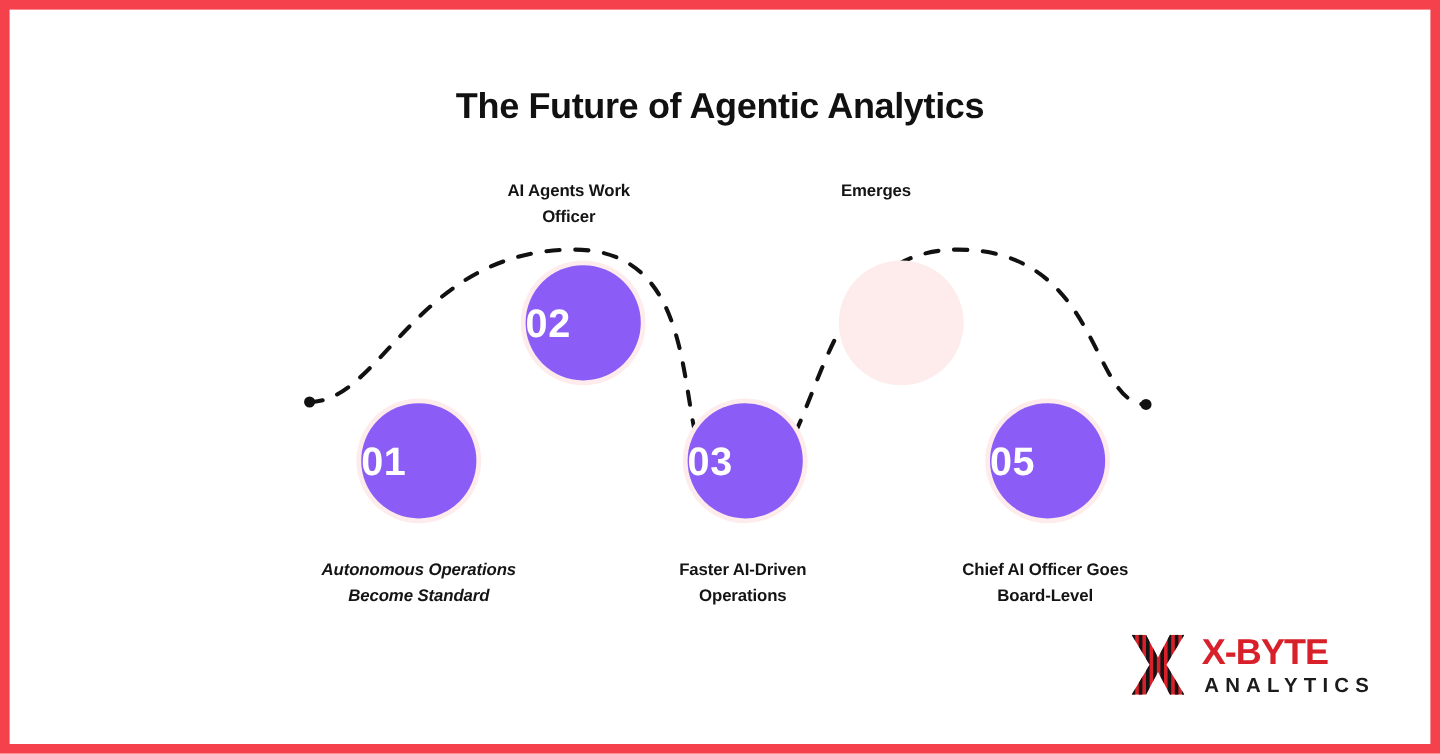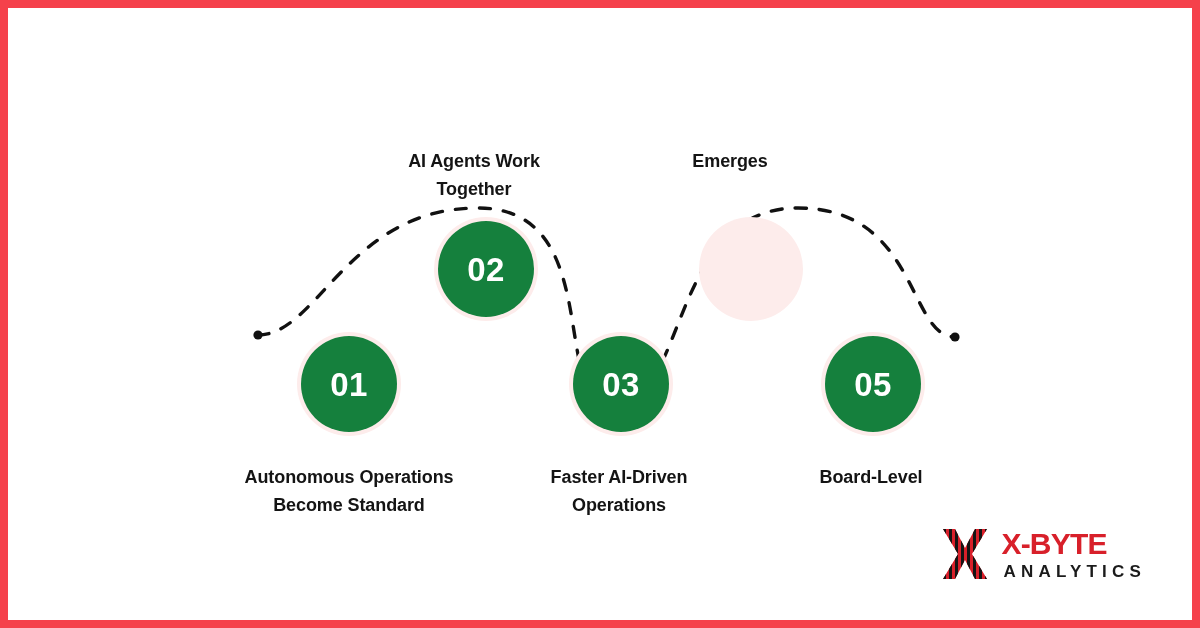--- a/index.html
+++ b/index.html
@@ -46,36 +46,36 @@
   }
   .node .halo {
     position:absolute; inset:0;
     border-radius:50%;
     background:#fdeceb;
   }
   .node .disc {
     position:absolute; left:4px; top:4px;
     width:96px; height:96px;
     border-radius:50%;
-    background:#15803d;
-    display:flex; align-items:center; justify-content:center;
+    background:#8b5cf6;
+    display:flex; align-items:center; 
   }
   .node .num {
     color:#ffffff;
     font-size:33px;
     font-weight:bold;
     letter-spacing:0.5px;
     line-height:1;
   }
 
   
   .node-label {
     position:absolute;
     text-align:center;
-    font-size:18px;
+    font-size:14px;
     font-weight:bold;
     color:#141414;
     line-height:1.55;
     transform:translateX(-50%);
     width:340px;
     letter-spacing:-0.1px;
   }
   .node-label.above { }
   .node-label.below { }
 
@@ -95,49 +95,50 @@
     font-size:17px; font-weight:bold; color:#1b1b1b;
     letter-spacing:5.2px; margin-top:4px; margin-left:2px;
   }
 </style>
 </head>
 <body>
 
 <div class="frame">
   <div class="canvas">
 
+    <div class="page-title">The Future of Agentic Analytics</div>
 
     <svg class="wave-layer" viewBox="0 0 1184 612" preserveAspectRatio="none" aria-hidden="true">
       <g transform="translate(-8,-8)">
         <path id="wave-path" d="M 250 327 C 310 327 340 200 470 200 C 600 200 540 398 605 398 C 680 398 660 200 790 200 C 910 200 900 329 947 329" fill="none" stroke="#111111" stroke-width="3.4" stroke-dasharray="11 13" stroke-linecap="round"></path>
         <circle cx="250" cy="327" r="4.6" fill="#111111"></circle>
         <circle cx="947" cy="329" r="4.6" fill="#111111"></circle>
       </g>
     </svg>
 
     <div class="node" style="left:333px; top:368px;">
       <div class="halo"></div>
       <div class="disc">
         <span class="num">01</span>
       </div>
     </div>
-    <div class="node-label below" style="left:333px; top:448px;">
+    <div class="node-label below" style="left:333px; top:448px;font-style:italic;">
       <div>Autonomous Operations</div>
       <div>Become Standard</div>
     </div>
 
     <div class="node" style="left:470px; top:253px;">
       <div class="halo"></div>
       <div class="disc">
         <span class="num">02</span>
       </div>
     </div>
     <div class="node-label above" style="left:458px; top:132px;">
       <div>AI Agents Work</div>
-      <div>Together</div>
+      <div>Officer</div>
     </div>
 
     <div class="node" style="left:605px; top:368px;">
       <div class="halo"></div>
       <div class="disc">
         <span class="num">03</span>
       </div>
     </div>
     <div class="node-label below" style="left:603px; top:448px;">
       <div>Faster AI-Driven</div>
@@ -151,20 +152,21 @@
       <div>Emerges</div>
     </div>
 
     <div class="node" style="left:857px; top:368px;">
       <div class="halo"></div>
       <div class="disc">
         <span class="num">05</span>
       </div>
     </div>
     <div class="node-label below" style="left:855px; top:448px;">
+      <div>Chief AI Officer Goes</div>
       <div>Board-Level</div>
     </div>
 
     <div class="logo">
       <svg class="logo-mark" viewBox="0 0 46 52" aria-hidden="true">
         <defs>
           <clipPath id="hourglassClip">
             <path d="M1 1 H13 L23 20 L33 1 H45 L30 26 L45 51 H33 L23 32 L13 51 H1 L16 26 Z"></path>
           </clipPath>
         </defs>

